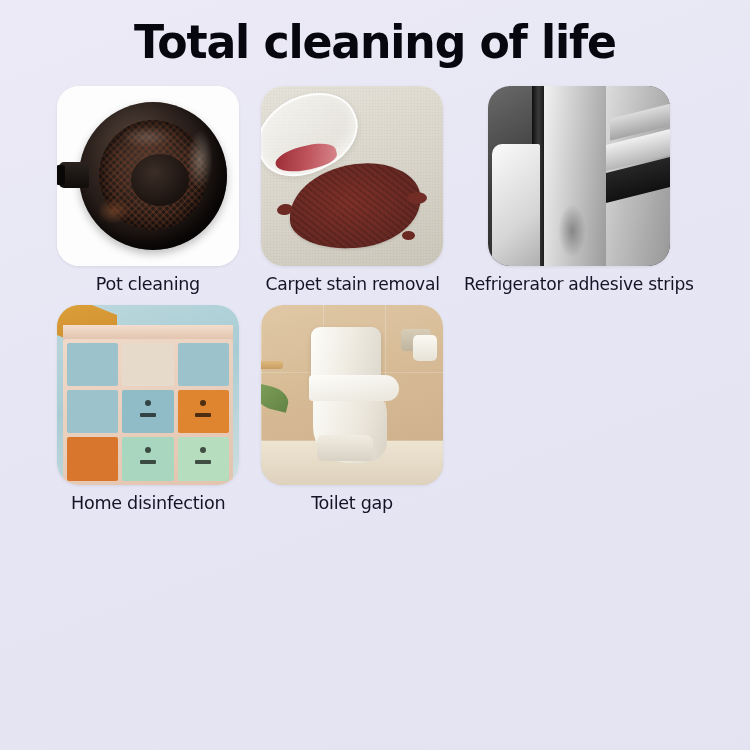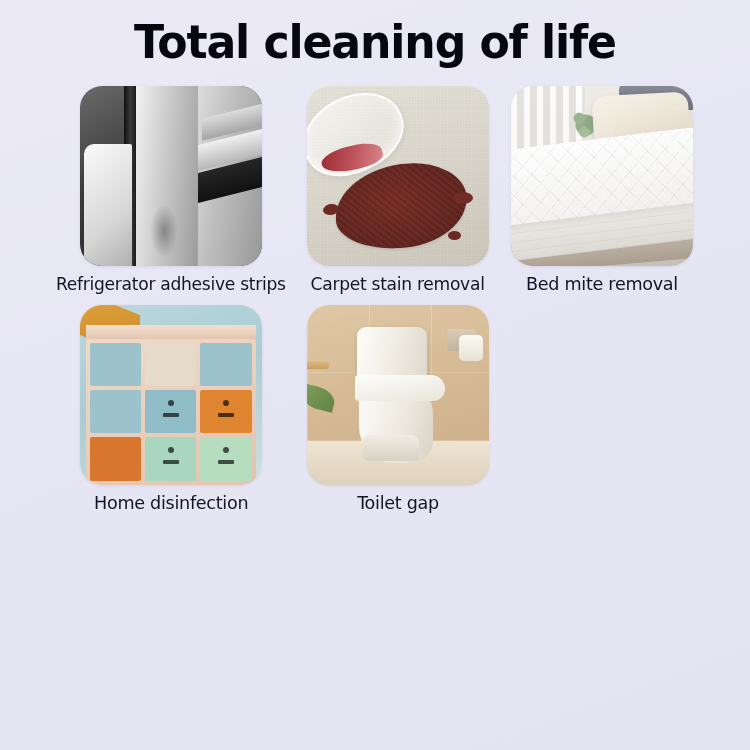--- a/index.html
+++ b/index.html
@@ -658,71 +658,71 @@
 </style>
 </head>
 <body>
 
 <div id="poster">
 
   <div class="title">Total cleaning of life</div>
 
   <div class="grid">
 
-
+    <div class="cell">
+      <div class="thumb">
+        <div class="art pot-bg">
+          <div class="pot-body">
+              <div class="pot-inner">
+                <div class="pot-center"></div>
+              </div>
+            <div class="pot-gloss"></div>
+              <div class="pot-rust"></div>
+              <div class="pot-rust2"></div>
+          </div>
+          <div class="pot-handle"></div>
+        </div>
+      </div>
+      <div class="caption">Pot cleaning</div>
+    </div>
+
+
+    <div class="cell">
+      <div class="thumb">
+        <div class="art carpet-bg">
+          <div class="glass-bowl"></div>
+          <div class="glass-stem"></div>
+          <div class="wine-pour"></div>
+          <div class="wine-stain"></div>
+          <div class="wine-drop1"></div>
+          <div class="wine-drop2"></div>
+          <div class="wine-drop3"></div>
+        </div>
+      </div>
+      <div class="caption wide">Carpet stain removal</div>
+    </div>
 
     <div class="cell">
       <div class="thumb">
         <div class="art fridge-bg">
           <div class="fridge-body"></div>
           <div class="fridge-shelf3"></div>
           <div class="fridge-shelf"></div>
           <div class="fridge-shelf2"></div>
           <div class="fridge-gasket"></div>
           <div class="fridge-door"></div>
           <div class="fridge-panel"></div>
           <div class="fridge-smudge"></div>
         </div>
       </div>
       <div class="caption wide">Refrigerator adhesive strips</div>
     </div>
 
-    <div class="cell">
-      <div class="thumb">
-        <div class="art carpet-bg">
-          <div class="glass-bowl"></div>
-          <div class="glass-stem"></div>
-          <div class="wine-pour"></div>
-          <div class="wine-stain"></div>
-          <div class="wine-drop1"></div>
-          <div class="wine-drop2"></div>
-          <div class="wine-drop3"></div>
-        </div>
-      </div>
-      <div class="caption wide">Carpet stain removal</div>
-    </div>
-
-
-
-    <div class="cell">
-      <div class="thumb">
-        <div class="art bed-bg">
-          <div class="bed-wall"></div>
-          <div class="bed-curtain"></div>
-          <div class="bed-plant"></div>
-          <div class="bed-headboard"></div>
-          <div class="bed-pillow"></div>
-          <div class="bed-pillow2"></div>
-          <div class="bed-base"></div>
-          <div class="mattress-side"></div>
-          <div class="mattress-top"></div>
-        </div>
-      </div>
-      <div class="caption">Bed mite removal</div>
-    </div>
+
+
 
     <div class="cell">
       <div class="thumb">
         <div class="art shelf-bg">
           <div class="shelf-roof"></div>
           <div class="shelf-top"></div>
           <div class="shelf-unit">
             <div class="cubby blue"></div>
             <div class="cubby cream"></div>
             <div class="cubby blue"></div>

